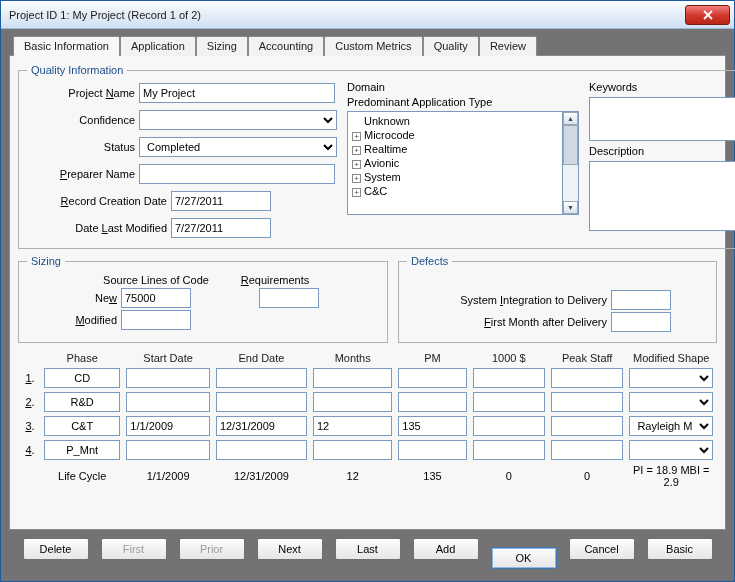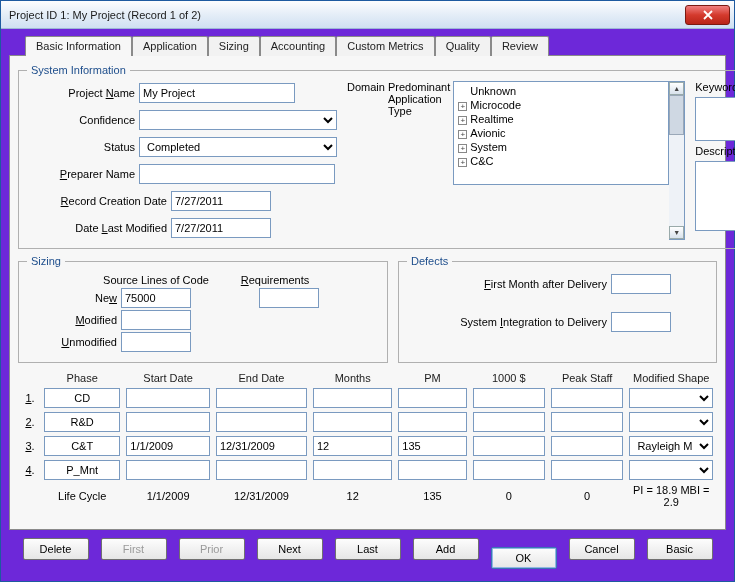--- a/index.html
+++ b/index.html
@@ -1,23 +1,23 @@
 <!DOCTYPE html>
 <html><head>
 <meta charset="utf-8">
 <style>
   * { box-sizing: border-box; font-family: "Segoe UI", Tahoma, Arial, sans-serif; font-size: 11px; }
   body { margin:0; background:#fff; }
-  .window { width:735px; height:582px; border:1px solid #1e5aa0; background:#6d28d9; position:relative; display:flex; flex-direction:column; }
+  .window { width:735px; height:582px; border:1px solid #1e5aa0; background:#737373; position:relative; display:flex; flex-direction:column; }
   .titlebar { height:28px; background:linear-gradient(#fdfdfe,#e7eff8 45%,#cfe0f2); display:flex; align-items:center; padding:0 2px 0 8px; border-bottom:1px solid #9db8d6; }
   .titlebar .title { flex:1; color:#1b1b1b; }
   .close-btn { width:45px; height:20px; background:linear-gradient(#f08080,#d43a2d 50%,#b92518); border:1px solid #7a1a12; border-radius:3px; display:flex; align-items:center; justify-content:center; color:#fff; font-weight:bold; cursor:pointer; margin-right:2px;}
   .close-btn svg { width:10px; height:10px; }
   .content { flex:1; padding:6px 8px 8px 8px; display:flex; flex-direction:column; }
-  .tabs { display:flex; align-items:flex-end; gap:0; margin-left:16px; }
+  .tabs { display:flex; align-items:flex-end; gap:0; margin-left:4px; }
   .tab { padding:3px 10px 4px 10px; border:1px solid #8a8a8a; border-bottom:none; background:#f2f2f2; color:#222; position:relative; top:1px; cursor:pointer; border-radius:2px 2px 0 0;}
   .tab.active { background:#f7f7f7; border-color:#8a8a8a; z-index:2; }
   .tabpanel { border:1px solid #8a8a8a; background:#f7f7f7; padding:8px 8px 6px 8px; flex:1; display:flex; flex-direction:column; gap:6px; }
   fieldset { border:1px solid #b0b0b0; padding:5px 8px 8px 8px; margin:0; }
   legend { color:#1e4e8c; padding:0 4px; }
   .row { display:flex; align-items:center; gap:4px; margin:2px 0; }
   label.rt { text-align:right; display:inline-block; }
   input.txt, select.sel { border:1px solid #7a9ac0; background:#fff; padding:1px 3px; height:20px; }
   input.txt[readonly]{ background:#fff; }
   .listbox { border:1px solid #7a9ac0; background:#fff; width:232px; height:104px; overflow:auto; padding:2px; }
@@ -37,21 +37,21 @@
   .dol-in { width:58px; }
   .peak-in { width:58px; }
   .shape-sel { width:150px; }
   .btnbar { display:flex; gap:12px; justify-content:center; padding:8px 4px 4px 4px; }
   button.dlg { width:66px; height:22px; border:1px solid #707070; background:linear-gradient(#fdfdfd,#e6e6e6); cursor:pointer; border-radius:2px;}
   button.dlg:disabled { color:#9a9a9a; }
   button.dlg.default { border:1px solid #3b76b5; box-shadow:0 0 0 1px #8fb7e2 inset;margin-top:9px; }
   .u { text-decoration:underline; }
   .proj-info-top { display:flex; gap:10px; }
   .col-left { display:flex; flex-direction:column; gap:3px; }
-  .col-mid { display:flex; flex-direction:row; gap:3px; }
+  .col-mid { display:flex; flex-direction:column; gap:3px; }
   .col-right { display:flex; flex-direction:column; gap:4px; }
   .sizing-defects { display:flex; gap:10px; }
   .hdr-row td { padding-top:4px; }
   .num-label { width:20px; text-align:right; padding-right:4px;}
   .life-label { text-align:center; }
   .scroll-handle { background:#cfd8e3; border:1px solid #9aa8b8; width:15px; }
 </style>
 </head>
 <body>
 
@@ -72,27 +72,27 @@
       <div class="tab"><span>Sizing</span></div>
       <div class="tab"><span>Accounting</span></div>
       <div class="tab"><span>Custom Metrics</span></div>
       <div class="tab"><span>Quality</span></div>
       <div class="tab"><span>Review</span></div>
     </div>
 
     <div class="tabpanel">
 
       <fieldset>
-        <legend>System Information</legend>
+        <legend>Quality Information</legend>
         <div class="proj-info-top">
 
           <div class="col-left">
             <div class="row">
               <label class="rt" style="width:108px"><span>Project </span><span class="u">N</span><span>ame</span></label>
-              <input class="txt" style="width: 156px;" value="My Project">
+              <input class="txt" style="width: 196px;" value="My Project">
             </div>
             <div class="row">
               <label class="rt" style="width:108px">Confidence</label>
               <select class="sel" style="width:198px"><option></option></select>
             </div>
             <div class="row">
               <label class="rt" style="width:108px">Status</label>
               <select class="sel" style="width:198px"><option>Completed</option></select>
             </div>
             <div class="row">
@@ -174,34 +174,30 @@
           <div class="row">
             <label class="rt" style="width:90px"><span>Ne</span><span class="u">w</span></label>
             <input class="txt" style="width: 70px;" value="75000">
             <span style="width:60px"></span>
             <input class="txt" style="width: 60px;" value="">
           </div>
           <div class="row">
             <label class="rt" style="width:90px"><span class="u">M</span><span>odified</span></label>
             <input class="txt" style="width: 70px;" value="">
           </div>
-          <div class="row">
-            <label class="rt" style="width:90px"><span class="u">U</span><span>nmodified</span></label>
-            <input class="txt" style="width: 70px;" value="">
-          </div>
         </fieldset>
 
         <fieldset style="flex:1">
           <legend>Defects</legend>
-          <div class="row">
-            <label class="rt" style="width:200px"><span class="u">F</span><span>irst Month after Delivery</span></label>
-            <input class="txt" style="width: 60px;" value="">
-          </div>
           <div class="row" style="margin-top:18px">
             <label class="rt" style="width:200px"><span>System </span><span class="u">I</span><span>ntegration to Delivery</span></label>
+            <input class="txt" style="width: 60px;" value="">
+          </div>
+          <div class="row">
+            <label class="rt" style="width:200px"><span class="u">F</span><span>irst Month after Delivery</span></label>
             <input class="txt" style="width: 60px;" value="">
           </div>
         </fieldset>
       </div>
 
       <table class="grid">
         <tbody>
             <tr class="hdr-row">
           <td class="num-label"></td>
           <th>Phase</th>

